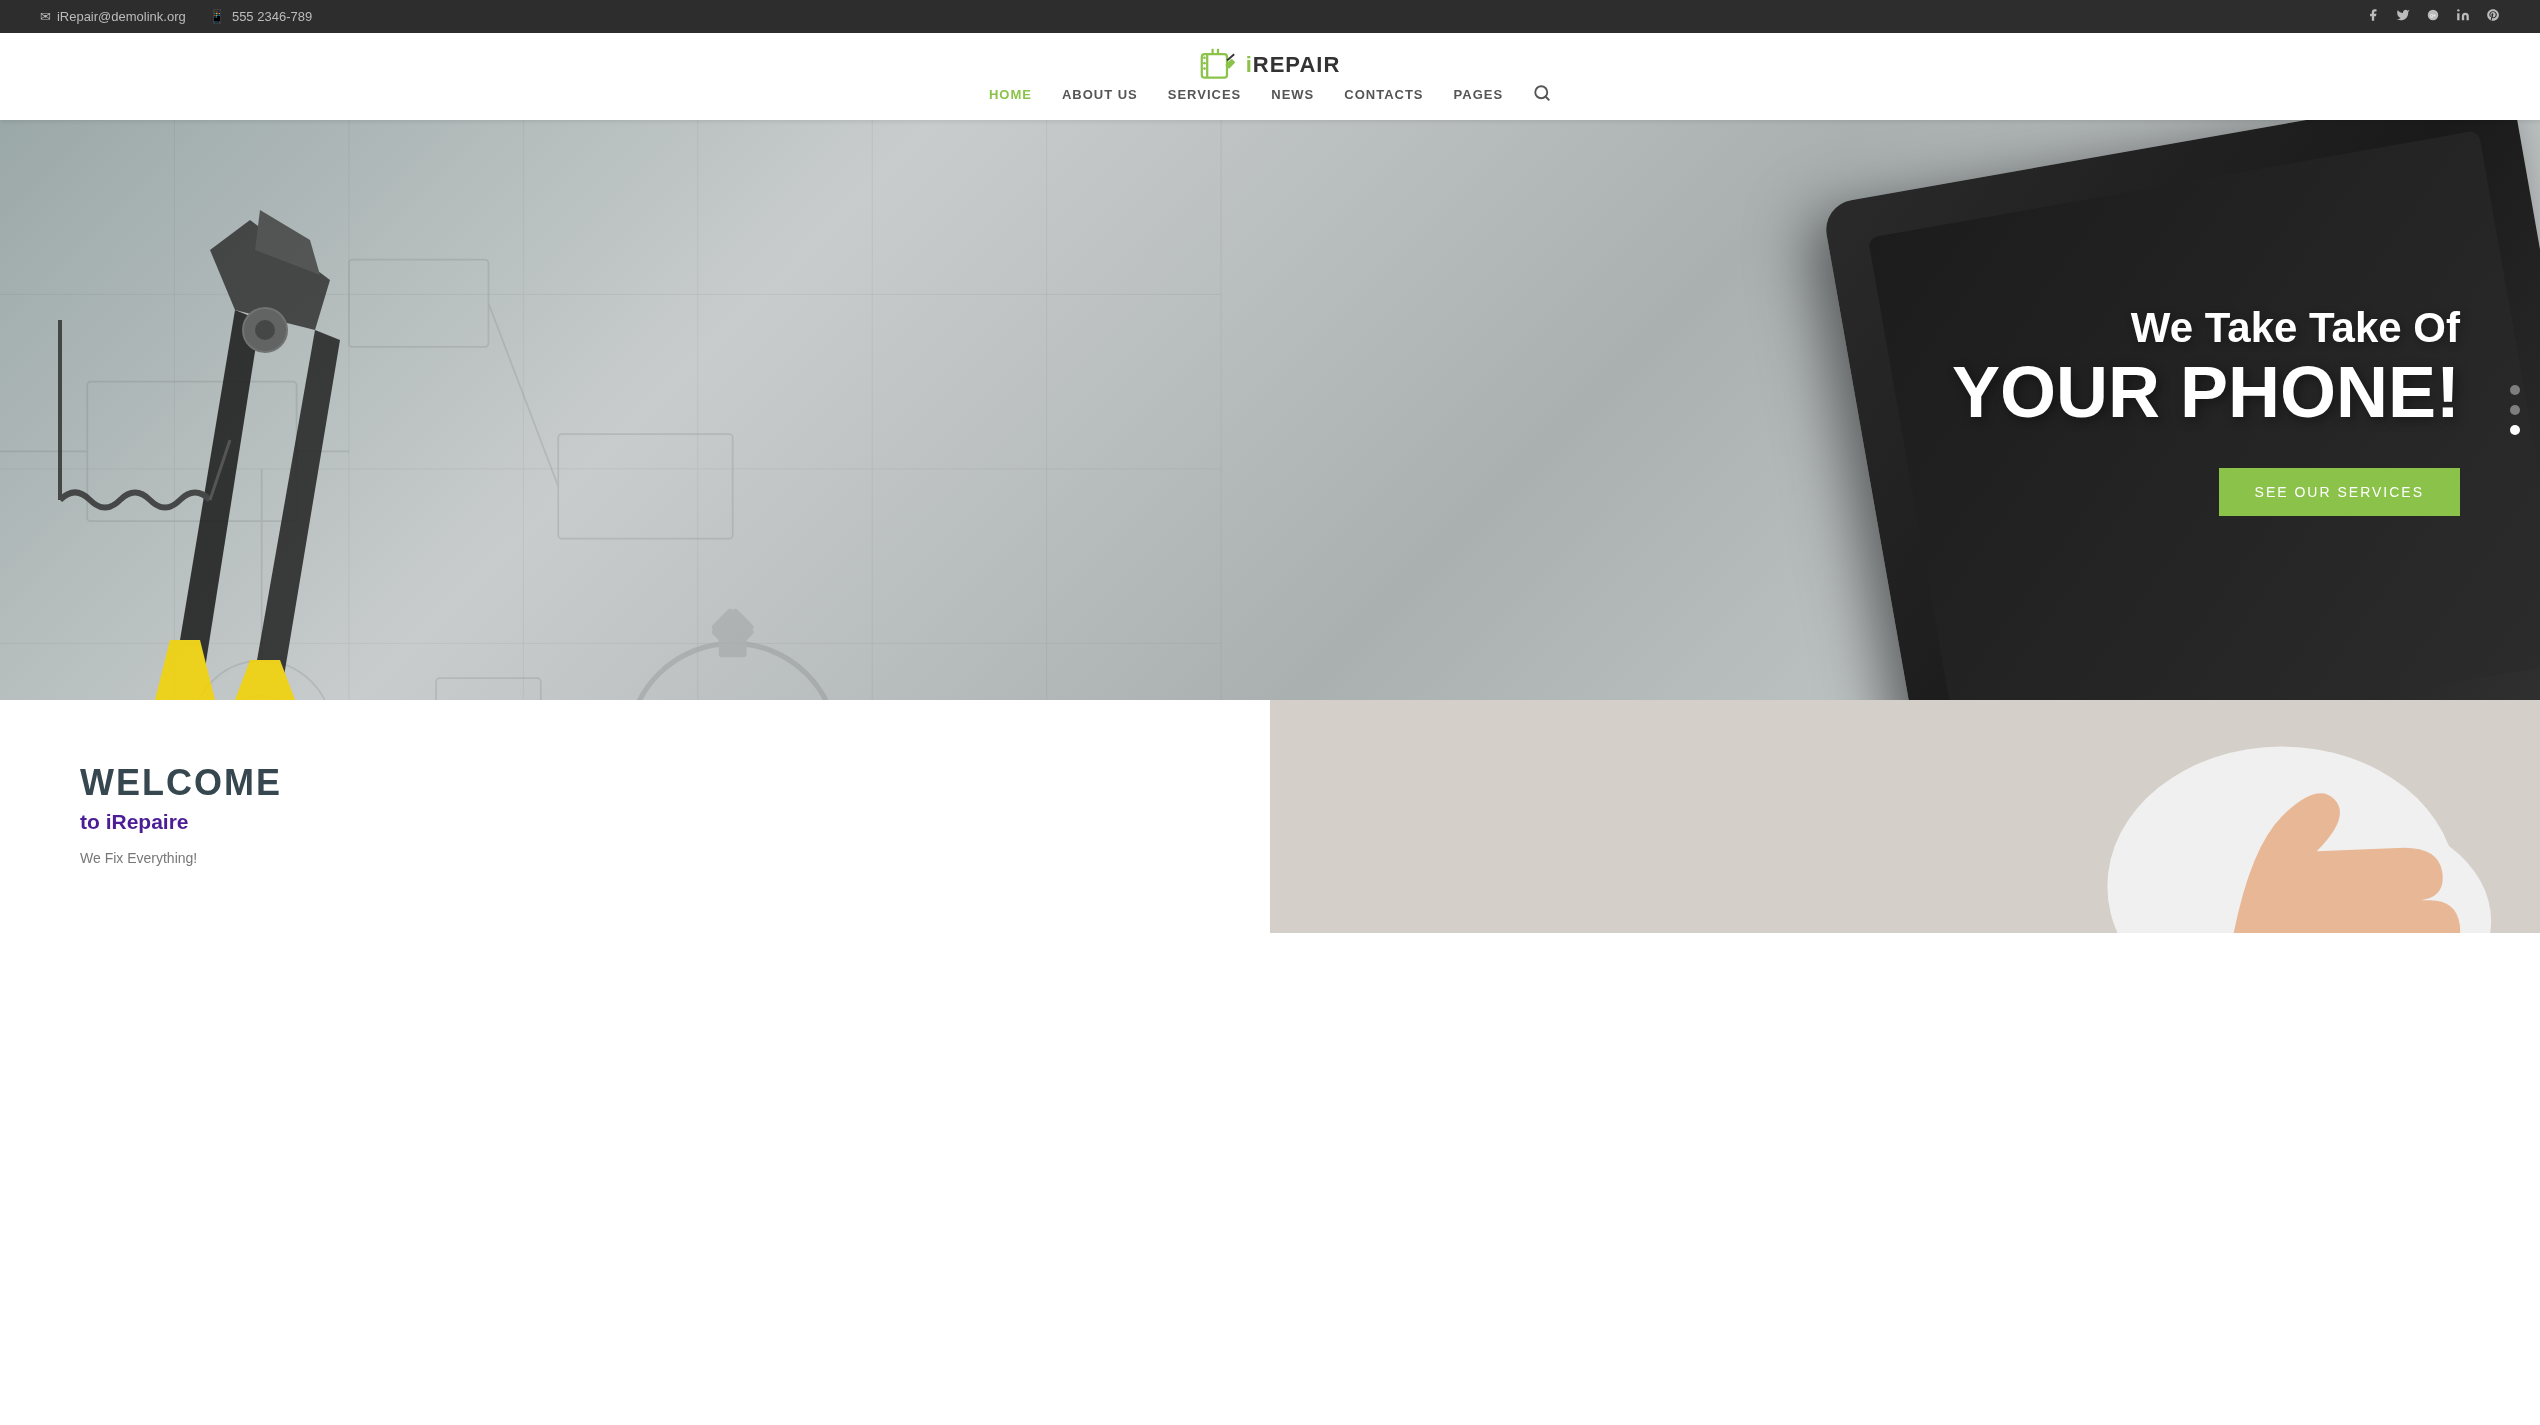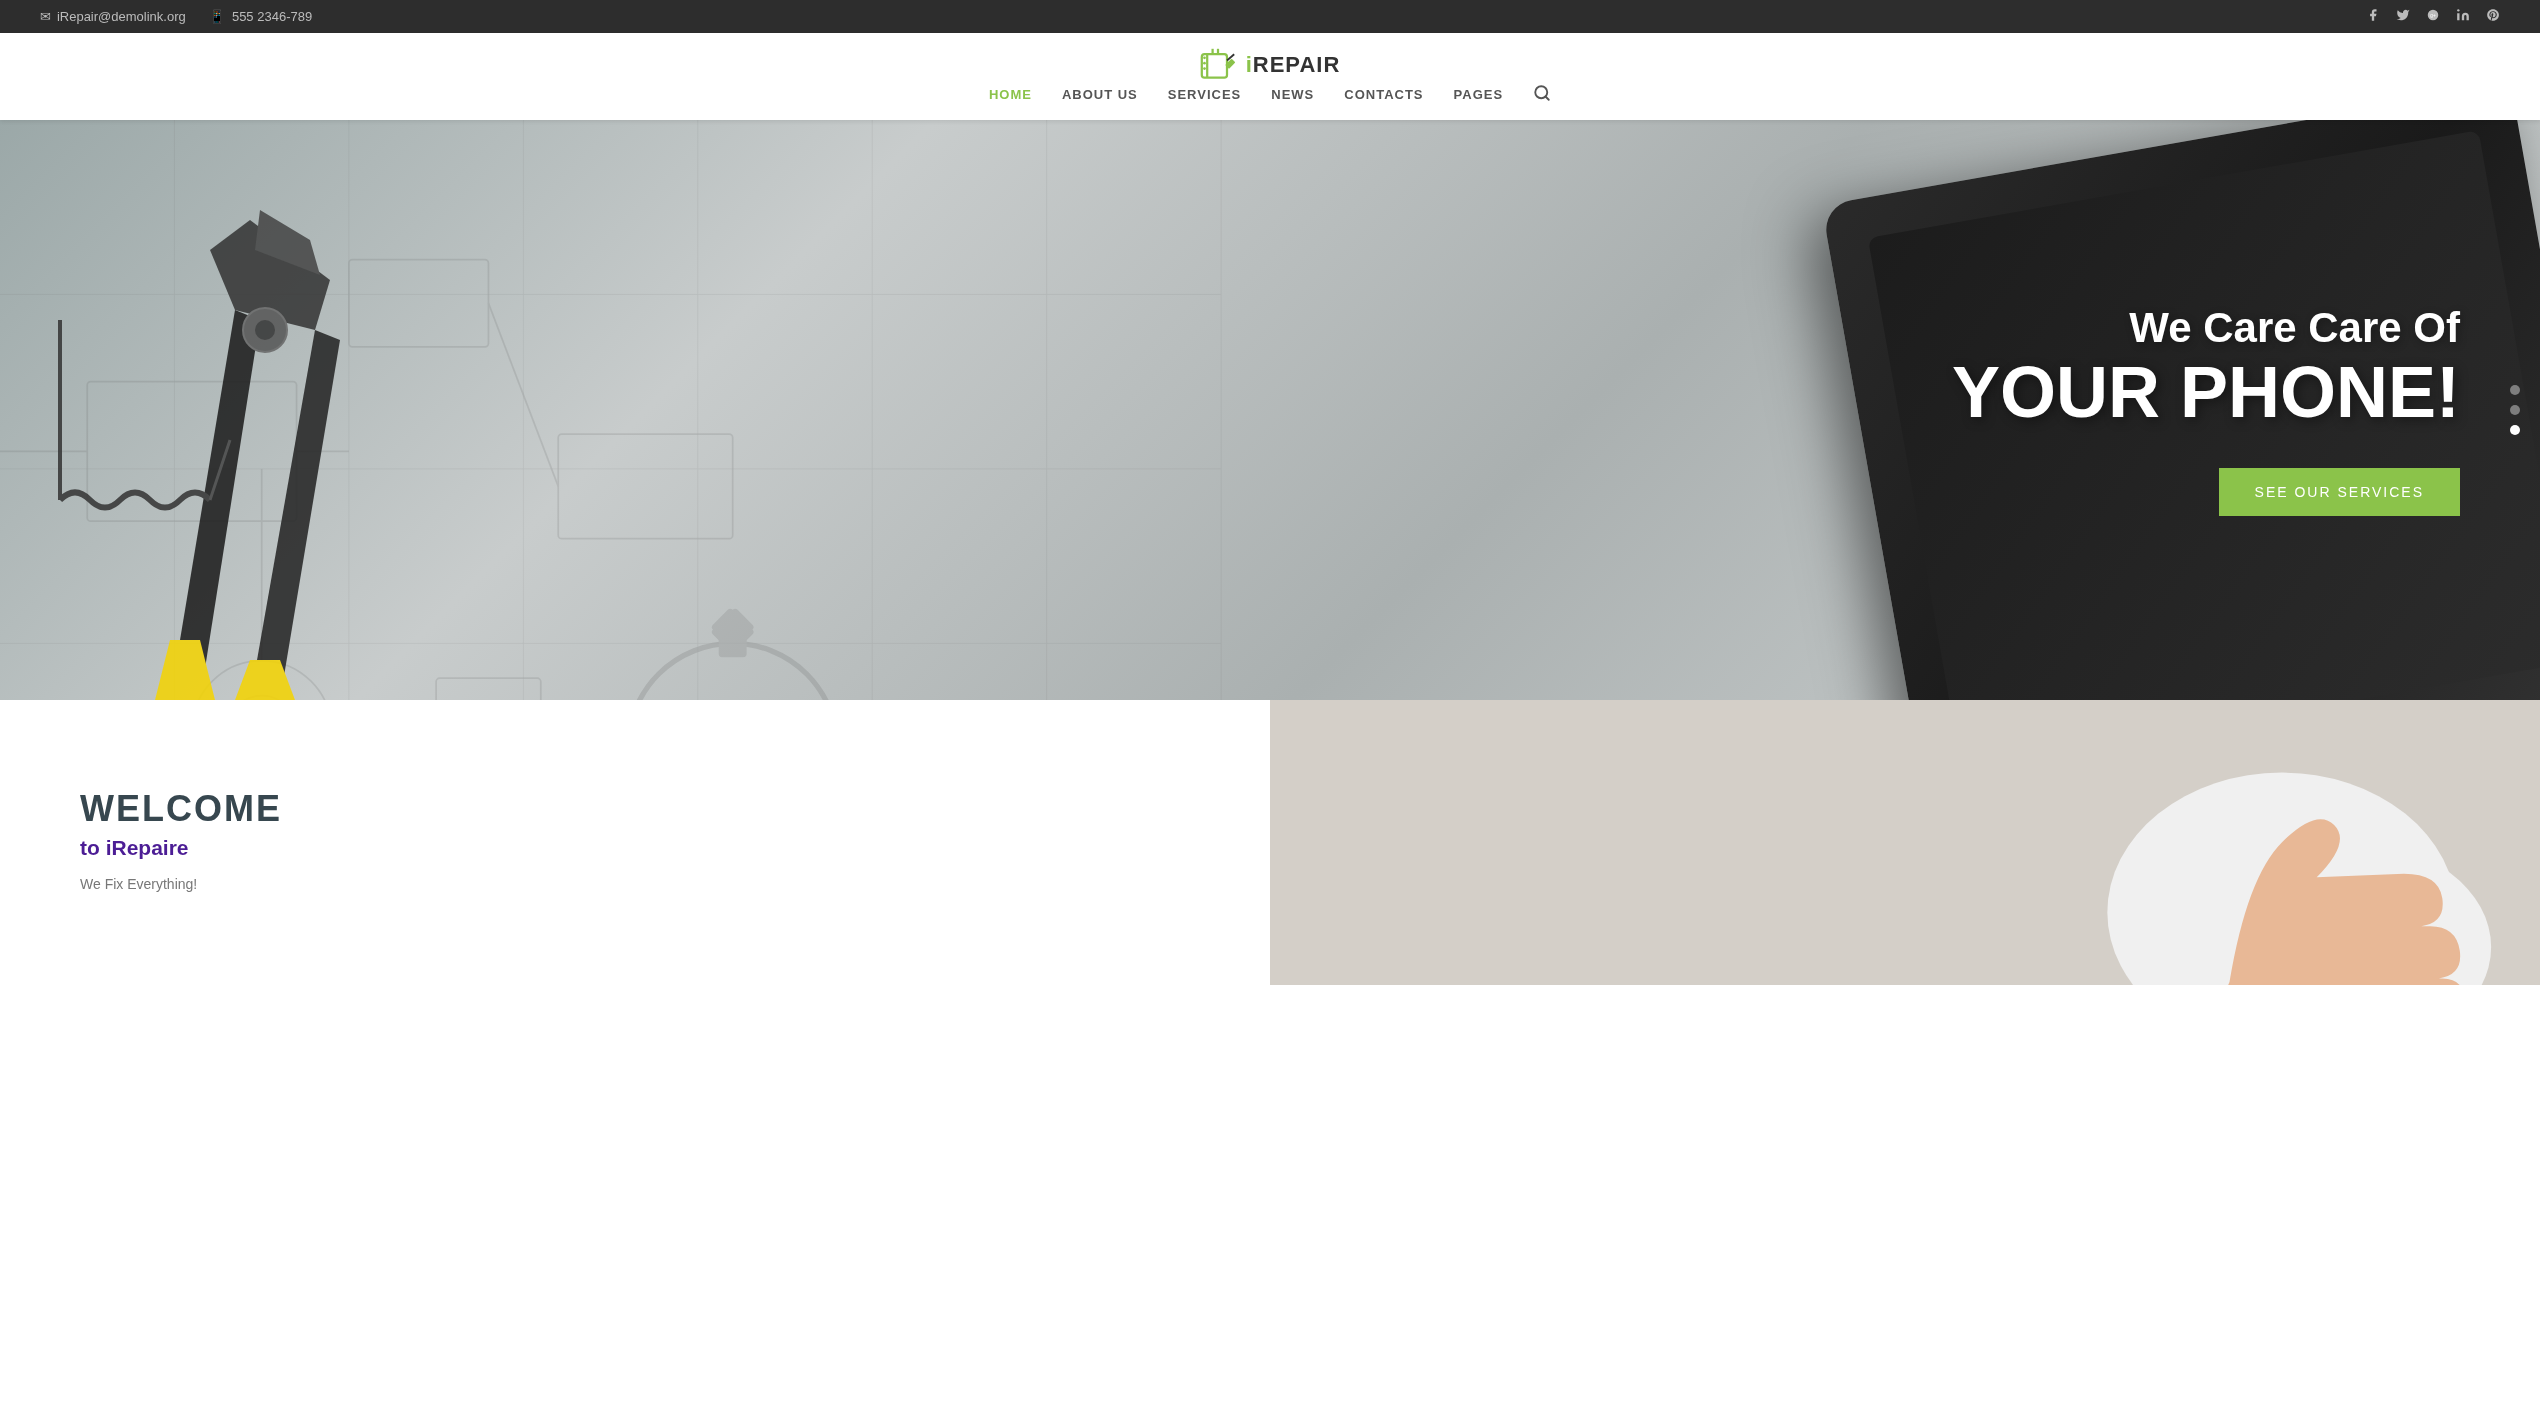--- a/index.html
+++ b/index.html
@@ -152,21 +152,21 @@
     .slider-dot.active { background: #fff; }
 
     
     .welcome-section {
       display: flex;
       min-height: 200px;
       background: #fff;
     }
     .welcome-content {
       flex: 0 0 50%;
-      padding: 88px 80px;
+      padding: 62px 80px;
       background: #fff;
     }
     .welcome-title {
       font-size: 36px;
       font-weight: 900;
       color: #37474f;
       text-transform: uppercase;
       letter-spacing: 2px;
       margin-bottom: 6px;
     }
@@ -349,21 +349,21 @@
     <path d="M 60 380 Q 75 365 90 380 Q 105 395 120 380 Q 135 365 150 380 Q 165 395 180 380 Q 195 365 210 380" stroke="#333" stroke-width="6" fill="none"></path>
     <line x1="60" y1="380" x2="60" y2="200" stroke="#333" stroke-width="4"></line>
     <line x1="210" y1="380" x2="230" y2="320" stroke="#444" stroke-width="3"></line>
   </svg>
 
   <div class="hero-tablet">
     <div class="hero-tablet-screen"></div>
   </div>
 
   <div class="hero-content">
-    <div class="hero-subtitle">We Care Care Of</div>
+    <div class="hero-subtitle">We Take Take Of</div>
     <div class="hero-title">YOUR PHONE!</div>
     <a class="hero-cta" href="#">SEE OUR SERVICES</a>
   </div>
 
   <div class="slider-dots">
     <div class="slider-dot"></div>
     <div class="slider-dot"></div>
     <div class="slider-dot active"></div>
   </div>
 </section>

